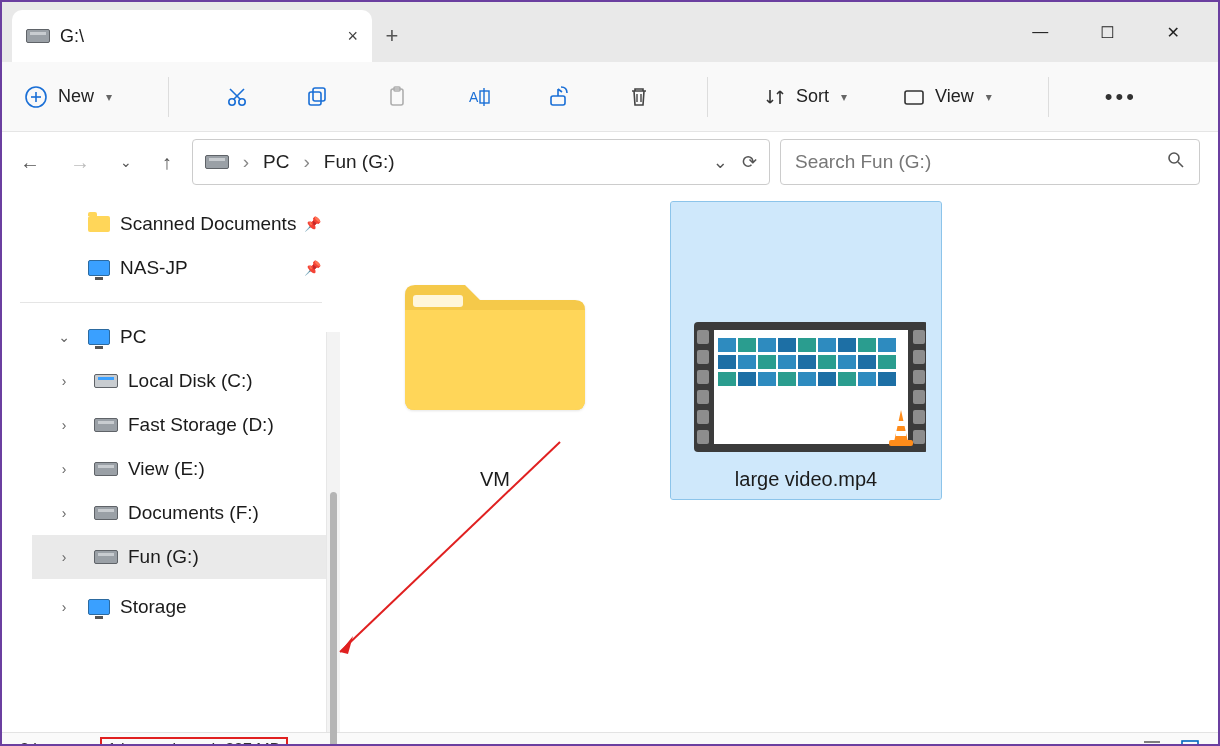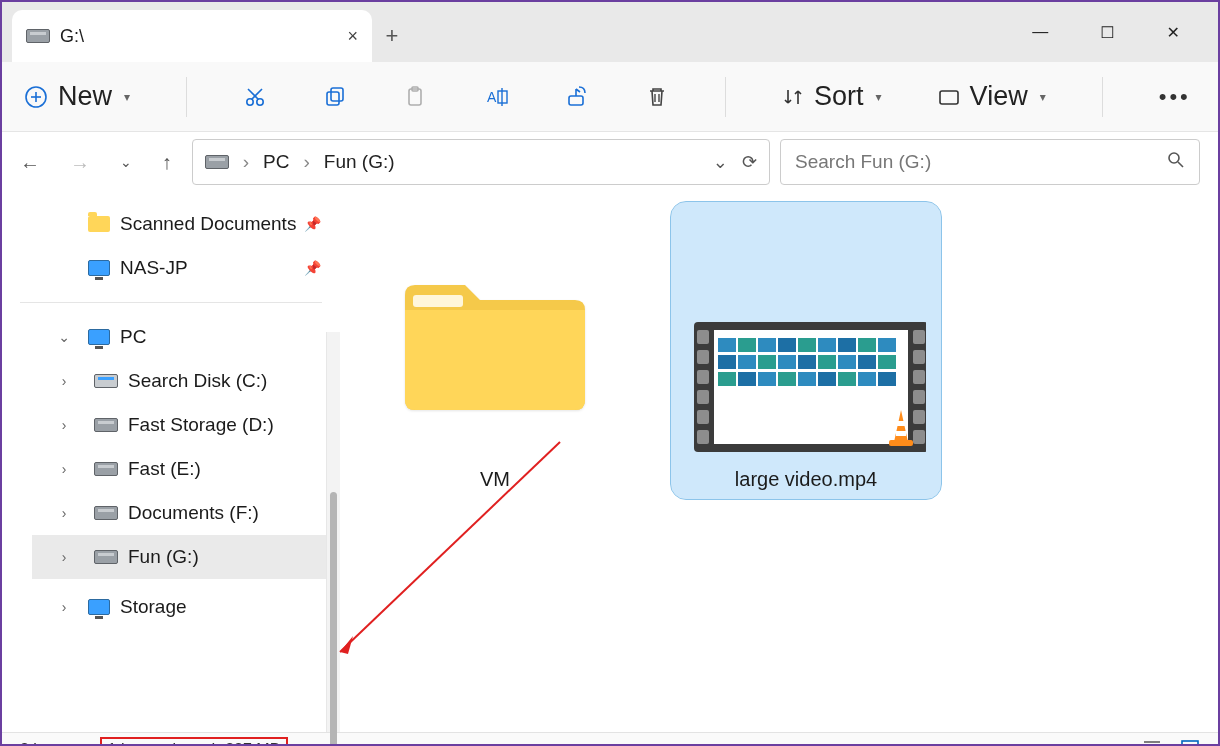--- a/index.html
+++ b/index.html
@@ -35,21 +35,21 @@
   .newtab { width:40px; display:flex; align-items:center; justify-content:center; color:#555; font-size:22px; margin-top:8px; height:52px; }
   .winctrls { margin-left:auto; display:flex; gap:52px; padding-right:38px; font-size:16px; color:#222; height:60px; align-items:center;}
   .winctrls span { cursor:default; }
   .toolbar {
     height:70px; background:#f9f9f9; border-bottom:1px solid #e5e5e5;
     display:flex; align-items:center; padding:0 22px; gap:56px;
   }
   .toolbar .sep { width:1px; height:40px; background:#ddd; }
   .tbtn { display:flex; align-items:center; gap:10px; color:#333; }
   .tbtn svg { display:block; }
-  .tbtn .label { font-size:27px; color:#222; }
+  .tbtn .label { font-size:18px; color:#222; }
   .chev { font-size:12px; color:#666; margin-left:2px; }
   .navbar {
     height:60px; background:#fff; display:flex; align-items:center;
     padding:6px 18px; gap:10px;
   }
   .navbtns { display:flex; align-items:center; gap:30px; color:#555; padding-right:10px; }
   .navbtns span { font-size:20px; }
   .addressbar {
     flex:1; border:1px solid #ccc; border-radius:4px; height:46px;
     display:flex; align-items:center; padding:0 12px; gap:14px; font-size:19px; color:#222;
@@ -71,21 +71,21 @@
   .sb-item .exp { position:absolute; left:24px; font-size:14px; color:#666; width:16px; text-align:center;}
   .sb-item .pin { position:absolute; right:18px; color:#777; font-size:14px;}
   .sb-item.selected { background:#eaeaea; }
   .sb-divider { height:1px; background:#e5e5e5; margin:12px 18px; }
   .sb-scroll { position:absolute; top:140px; bottom:0; right:0; width:14px; background:#f3f3f3; border-left:1px solid #e7e7e7;}
   .sb-thumb { position:absolute; top:160px; height:300px; left:3px; right:3px; background:#b5b5b5; border-radius:4px; }
   .filepane { flex:1; padding:10px 20px; display:flex; gap:41px; align-items:flex-start; }
   .tile { width:270px; display:flex; flex-direction:column; align-items:center; gap:8px; padding:8px; border-radius:2px;}
   .tile .iconbox { width:240px; height:250px; display:flex; align-items:center; justify-content:center; }
   .tile .label { font-size:20px; }
-  .tile.selected { background:#cfe8fb; outline:1px solid #8cc4ea;border-radius:15px; }
+  .tile.selected { background:#cfe8fb; outline:1px solid #8cc4ea; }
   .statusbar { height:34px; background:#fafafa; border-top:1px solid #e3e3e3; display:flex; align-items:center; padding:0 18px; font-size:16px; color:#333; gap:28px;}
   .statusbar .right { margin-left:auto; display:flex; gap:18px;}
   .redbox { border:2px solid #e02020; padding:0 6px; display:inline-flex; gap:10px; height:26px; align-items:center;}
   .folder-svg { filter: drop-shadow(0 1px 1px rgba(0,0,0,0.1)); }
   .drive-mini { display:inline-block; width:24px; height:14px; background:#9aa0a6; border-radius:2px; border:1px solid #5f6368; position:relative;}
   .drive-mini .bar{ position:absolute; top:2px; left:3px; right:3px; height:3px; background:#c8ccd0; }
   .folder-mini { display:inline-block; width:22px; height:16px; background:#ffd659; border-radius:2px; position:relative; }
   .folder-mini::before { content:""; position:absolute; top:-4px; left:0; width:9px; height:4px; background:#ffd659; border-top-left-radius:2px; border-top-right-radius:2px;}
   .monitor-mini { display:inline-block; width:22px; height:16px; background:#3aa0ff; border:1px solid #2c6aa0; border-radius:2px; position:relative;}
   .monitor-mini::after { content:""; position:absolute; left:6px; top:16px; width:8px; height:3px; background:#555; }
@@ -231,35 +231,35 @@
     <div class="sb-item">
       <span class="exp">⌄</span>
       <span class="monitor-mini"></span>
       <span>PC</span>
     </div>
     <div class="sb-item sub">
       <span class="exp">›</span>
       <span class="drive-mini" style="background:#c8ccd0">
           <span class="bar" style="background:#3aa0ff"></span>
         </span>
-      <span>Search Disk (C:)</span>
+      <span>Local Disk (C:)</span>
     </div>
     <div class="sb-item sub">
       <span class="exp">›</span>
       <span class="drive-mini">
           <span class="bar"></span>
         </span>
       <span>Fast Storage (D:)</span>
     </div>
     <div class="sb-item sub">
       <span class="exp">›</span>
       <span class="drive-mini">
           <span class="bar"></span>
         </span>
-      <span>Fast (E:)</span>
+      <span>View (E:)</span>
     </div>
     <div class="sb-item sub">
       <span class="exp">›</span>
       <span class="drive-mini">
           <span class="bar"></span>
         </span>
       <span>Documents (F:)</span>
     </div>
     <div class="sb-item sub selected">
       <span class="exp">›</span>

